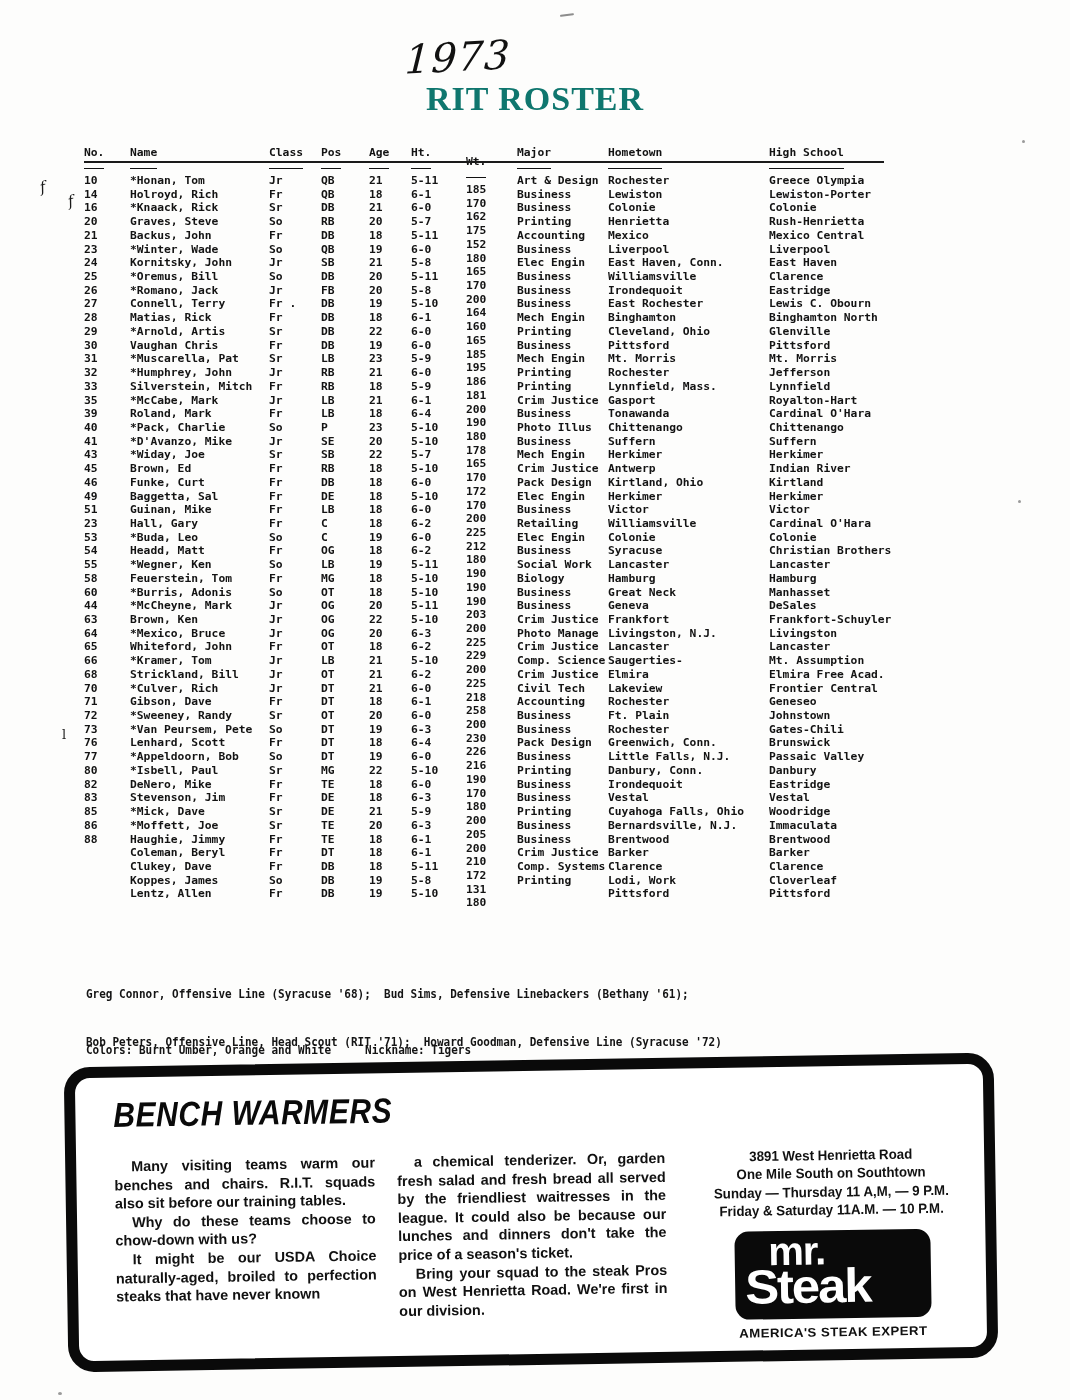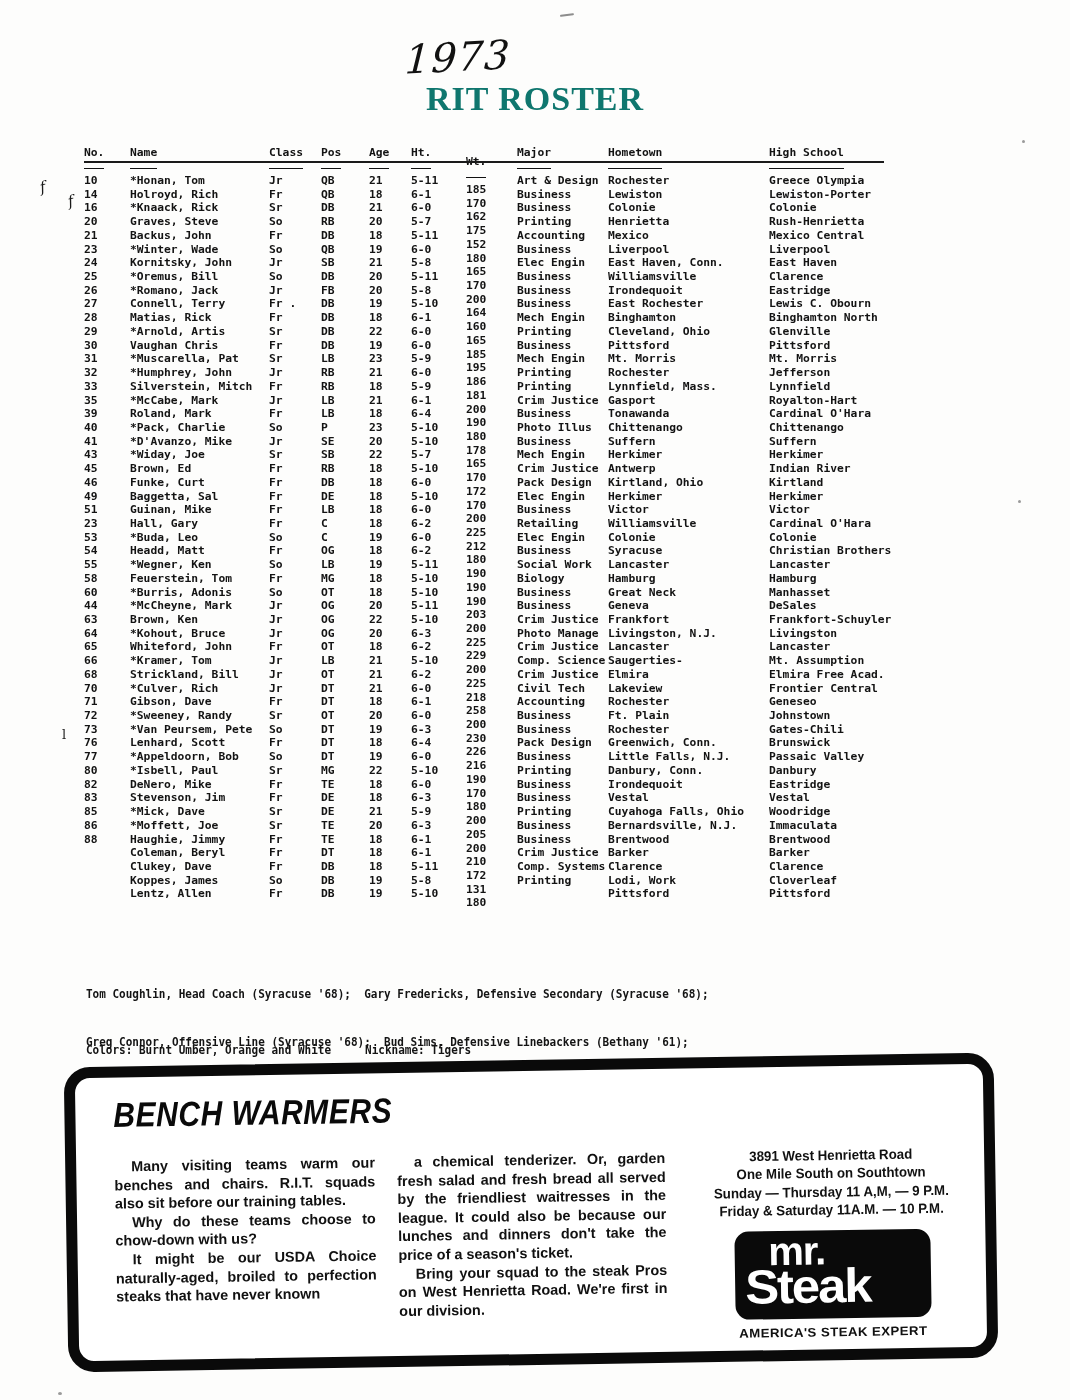--- a/index.html
+++ b/index.html
@@ -208,21 +208,21 @@
         <div class="row"><span class="c-no">49</span><span class="c-name">Baggetta, Sal</span><span class="c-class">Fr</span><span class="c-pos">DE</span><span class="c-age">18</span><span class="c-ht">5-10</span><span class="c-wt">170</span><span class="c-major">Elec Engin</span><span class="c-home">Herkimer</span><span class="c-hs">Herkimer</span></div>
         <div class="row"><span class="c-no">51</span><span class="c-name">Guinan, Mike</span><span class="c-class">Fr</span><span class="c-pos">LB</span><span class="c-age">18</span><span class="c-ht">6-0</span><span class="c-wt">200</span><span class="c-major">Business</span><span class="c-home">Victor</span><span class="c-hs">Victor</span></div>
         <div class="row"><span class="c-no">23</span><span class="c-name">Hall, Gary</span><span class="c-class">Fr</span><span class="c-pos">C</span><span class="c-age">18</span><span class="c-ht">6-2</span><span class="c-wt">225</span><span class="c-major">Retailing</span><span class="c-home">Williamsville</span><span class="c-hs">Cardinal O'Hara</span></div>
         <div class="row"><span class="c-no">53</span><span class="c-name">*Buda, Leo</span><span class="c-class">So</span><span class="c-pos">C</span><span class="c-age">19</span><span class="c-ht">6-0</span><span class="c-wt">212</span><span class="c-major">Elec Engin</span><span class="c-home">Colonie</span><span class="c-hs">Colonie</span></div>
         <div class="row"><span class="c-no">54</span><span class="c-name">Headd, Matt</span><span class="c-class">Fr</span><span class="c-pos">OG</span><span class="c-age">18</span><span class="c-ht">6-2</span><span class="c-wt">180</span><span class="c-major">Business</span><span class="c-home">Syracuse</span><span class="c-hs">Christian Brothers</span></div>
         <div class="row"><span class="c-no">55</span><span class="c-name">*Wegner, Ken</span><span class="c-class">So</span><span class="c-pos">LB</span><span class="c-age">19</span><span class="c-ht">5-11</span><span class="c-wt">190</span><span class="c-major">Social Work</span><span class="c-home">Lancaster</span><span class="c-hs">Lancaster</span></div>
         <div class="row"><span class="c-no">58</span><span class="c-name">Feuerstein, Tom</span><span class="c-class">Fr</span><span class="c-pos">MG</span><span class="c-age">18</span><span class="c-ht">5-10</span><span class="c-wt">190</span><span class="c-major">Biology</span><span class="c-home">Hamburg</span><span class="c-hs">Hamburg</span></div>
         <div class="row"><span class="c-no">60</span><span class="c-name">*Burris, Adonis</span><span class="c-class">So</span><span class="c-pos">OT</span><span class="c-age">18</span><span class="c-ht">5-10</span><span class="c-wt">190</span><span class="c-major">Business</span><span class="c-home">Great Neck</span><span class="c-hs">Manhasset</span></div>
         <div class="row"><span class="c-no">44</span><span class="c-name">*McCheyne, Mark</span><span class="c-class">Jr</span><span class="c-pos">OG</span><span class="c-age">20</span><span class="c-ht">5-11</span><span class="c-wt">203</span><span class="c-major">Business</span><span class="c-home">Geneva</span><span class="c-hs">DeSales</span></div>
         <div class="row"><span class="c-no">63</span><span class="c-name">Brown, Ken</span><span class="c-class">Jr</span><span class="c-pos">OG</span><span class="c-age">22</span><span class="c-ht">5-10</span><span class="c-wt">200</span><span class="c-major">Crim Justice</span><span class="c-home">Frankfort</span><span class="c-hs">Frankfort-Schuyler</span></div>
-        <div class="row"><span class="c-no">64</span><span class="c-name">*Kohout, Bruce</span><span class="c-class">Jr</span><span class="c-pos">OG</span><span class="c-age">20</span><span class="c-ht">6-3</span><span class="c-wt">225</span><span class="c-major">Photo Manage</span><span class="c-home">Livingston, N.J.</span><span class="c-hs">Livingston</span></div>
+        <div class="row"><span class="c-no">64</span><span class="c-name">*Mexico, Bruce</span><span class="c-class">Jr</span><span class="c-pos">OG</span><span class="c-age">20</span><span class="c-ht">6-3</span><span class="c-wt">225</span><span class="c-major">Photo Manage</span><span class="c-home">Livingston, N.J.</span><span class="c-hs">Livingston</span></div>
         <div class="row"><span class="c-no">65</span><span class="c-name">Whiteford, John</span><span class="c-class">Fr</span><span class="c-pos">OT</span><span class="c-age">18</span><span class="c-ht">6-2</span><span class="c-wt">229</span><span class="c-major">Crim Justice</span><span class="c-home">Lancaster</span><span class="c-hs">Lancaster</span></div>
         <div class="row"><span class="c-no">66</span><span class="c-name">*Kramer, Tom</span><span class="c-class">Jr</span><span class="c-pos">LB</span><span class="c-age">21</span><span class="c-ht">5-10</span><span class="c-wt">200</span><span class="c-major">Comp. Science</span><span class="c-home">Saugerties-</span><span class="c-hs">Mt. Assumption</span></div>
         <div class="row"><span class="c-no">68</span><span class="c-name">Strickland, Bill</span><span class="c-class">Jr</span><span class="c-pos">OT</span><span class="c-age">21</span><span class="c-ht">6-2</span><span class="c-wt">225</span><span class="c-major">Crim Justice</span><span class="c-home">Elmira</span><span class="c-hs">Elmira Free Acad.</span></div>
         <div class="row"><span class="c-no">70</span><span class="c-name">*Culver, Rich</span><span class="c-class">Jr</span><span class="c-pos">DT</span><span class="c-age">21</span><span class="c-ht">6-0</span><span class="c-wt">218</span><span class="c-major">Civil Tech</span><span class="c-home">Lakeview</span><span class="c-hs">Frontier Central</span></div>
         <div class="row"><span class="c-no">71</span><span class="c-name">Gibson, Dave</span><span class="c-class">Fr</span><span class="c-pos">DT</span><span class="c-age">18</span><span class="c-ht">6-1</span><span class="c-wt">258</span><span class="c-major">Accounting</span><span class="c-home">Rochester</span><span class="c-hs">Geneseo</span></div>
         <div class="row"><span class="c-no">72</span><span class="c-name">*Sweeney, Randy</span><span class="c-class">Sr</span><span class="c-pos">OT</span><span class="c-age">20</span><span class="c-ht">6-0</span><span class="c-wt">200</span><span class="c-major">Business</span><span class="c-home">Ft. Plain</span><span class="c-hs">Johnstown</span></div>
         <div class="row"><span class="c-no">73</span><span class="c-name">*Van Peursem, Pete</span><span class="c-class">So</span><span class="c-pos">DT</span><span class="c-age">19</span><span class="c-ht">6-3</span><span class="c-wt">230</span><span class="c-major">Business</span><span class="c-home">Rochester</span><span class="c-hs">Gates-Chili</span></div>
         <div class="row"><span class="c-no">76</span><span class="c-name">Lenhard, Scott</span><span class="c-class">Fr</span><span class="c-pos">DT</span><span class="c-age">18</span><span class="c-ht">6-4</span><span class="c-wt">226</span><span class="c-major">Pack Design</span><span class="c-home">Greenwich, Conn.</span><span class="c-hs">Brunswick</span></div>
         <div class="row"><span class="c-no">77</span><span class="c-name">*Appeldoorn, Bob</span><span class="c-class">So</span><span class="c-pos">DT</span><span class="c-age">19</span><span class="c-ht">6-0</span><span class="c-wt">216</span><span class="c-major">Business</span><span class="c-home">Little Falls, N.J.</span><span class="c-hs">Passaic Valley</span></div>
         <div class="row"><span class="c-no">80</span><span class="c-name">*Isbell, Paul</span><span class="c-class">Sr</span><span class="c-pos">MG</span><span class="c-age">22</span><span class="c-ht">5-10</span><span class="c-wt">190</span><span class="c-major">Printing</span><span class="c-home">Danbury, Conn.</span><span class="c-hs">Danbury</span></div>
@@ -232,21 +232,20 @@
         <div class="row"><span class="c-no">86</span><span class="c-name">*Moffett, Joe</span><span class="c-class">Sr</span><span class="c-pos">TE</span><span class="c-age">20</span><span class="c-ht">6-3</span><span class="c-wt">205</span><span class="c-major">Business</span><span class="c-home">Bernardsville, N.J.</span><span class="c-hs">Immaculata</span></div>
         <div class="row"><span class="c-no">88</span><span class="c-name">Haughie, Jimmy</span><span class="c-class">Fr</span><span class="c-pos">TE</span><span class="c-age">18</span><span class="c-ht">6-1</span><span class="c-wt">200</span><span class="c-major">Business</span><span class="c-home">Brentwood</span><span class="c-hs">Brentwood</span></div>
         <div class="row"><span class="c-no"></span><span class="c-name">Coleman, Beryl</span><span class="c-class">Fr</span><span class="c-pos">DT</span><span class="c-age">18</span><span class="c-ht">6-1</span><span class="c-wt">210</span><span class="c-major">Crim Justice</span><span class="c-home">Barker</span><span class="c-hs">Barker</span></div>
         <div class="row"><span class="c-no"></span><span class="c-name">Clukey, Dave</span><span class="c-class">Fr</span><span class="c-pos">DB</span><span class="c-age">18</span><span class="c-ht">5-11</span><span class="c-wt">172</span><span class="c-major">Comp. Systems</span><span class="c-home">Clarence</span><span class="c-hs">Clarence</span></div>
         <div class="row"><span class="c-no"></span><span class="c-name">Koppes, James</span><span class="c-class">So</span><span class="c-pos">DB</span><span class="c-age">19</span><span class="c-ht">5-8</span><span class="c-wt">131</span><span class="c-major">Printing</span><span class="c-home">Lodi, Work</span><span class="c-hs">Cloverleaf</span></div>
         <div class="row"><span class="c-no"></span><span class="c-name">Lentz, Allen</span><span class="c-class">Fr</span><span class="c-pos">DB</span><span class="c-age">19</span><span class="c-ht">5-10</span><span class="c-wt">180</span><span class="c-major"></span><span class="c-home">Pittsford</span><span class="c-hs">Pittsford</span></div>
       </div>
   </div>
 
   <div class="staff">
-    <div>Tom Coughlin, Head Coach (Syracuse '68);  Gary Fredericks, Defensive Secondary (Syracuse '68);</div>
     <div>Greg Connor, Offensive Line (Syracuse '68);  Bud Sims, Defensive Linebackers (Bethany '61);</div>
     <div>Bob Peters, Offensive Line, Head Scout (RIT '71);  Howard Goodman, Defensive Line (Syracuse '72)</div>
   </div>
 
   <div class="info">
     <div><span>Colors:</span> <span>Burnt Umber, Orange and White</span><span class="gap1"></span><span>Nickname:</span> <span>Tigers</span></div>
   </div>
 
   <div class="ad-wrap">
     <div class="ad-border"></div>

